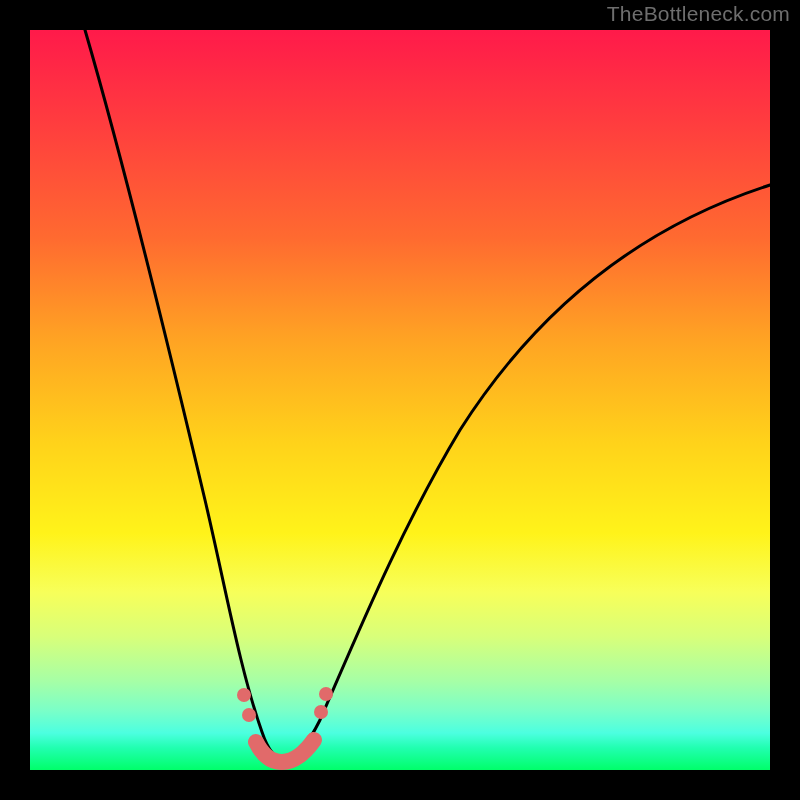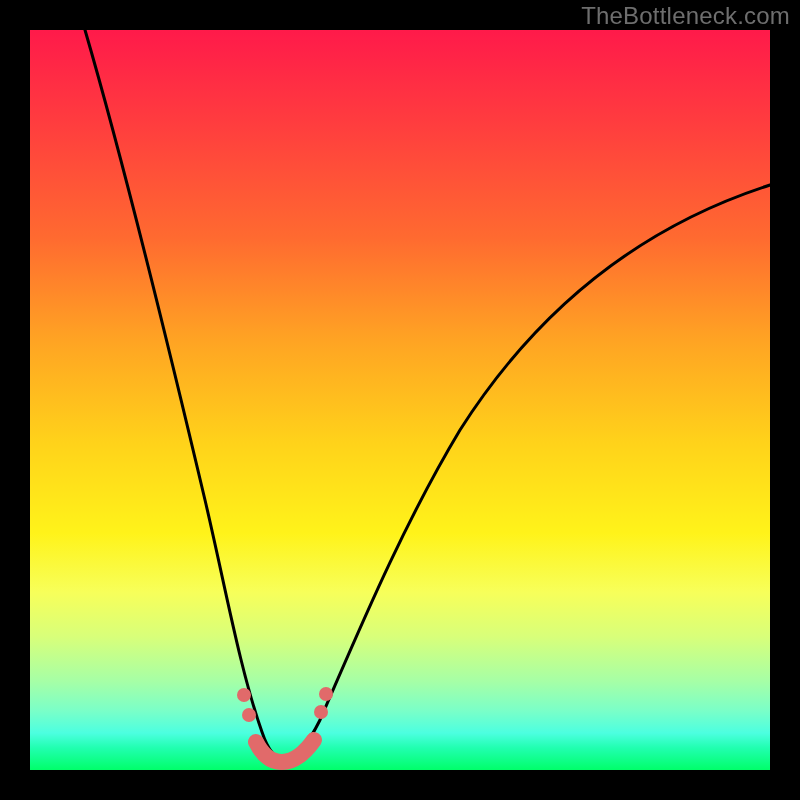--- a/index.html
+++ b/index.html
@@ -40,21 +40,21 @@
       #4cffe0 95%,
       #21ffb0 97%,
       #00ff6a 100%
     );
   }
   .watermark {
     position: absolute;
     top: 2px;
     right: 10px;
     color: #6e6e6e;
-    font-size: 24px;
+    font-size: 21px;
     font-weight: 500;
     letter-spacing: 0.2px;
   }
   svg.curve {
     position: absolute;
     top: 0;
     left: 0;
     width: 740px;
     height: 740px;
     overflow: visible;

